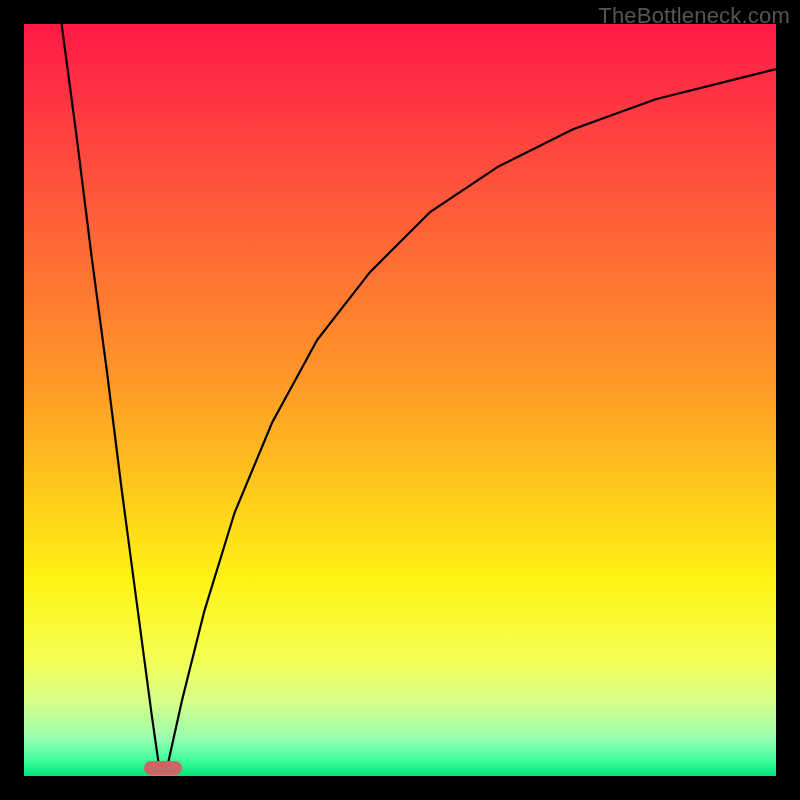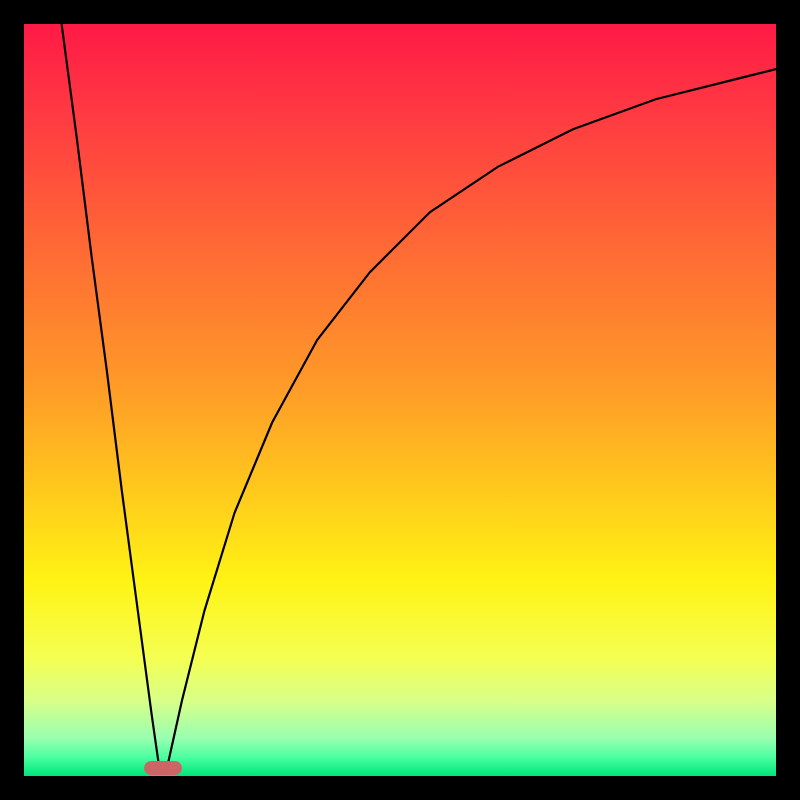--- a/index.html
+++ b/index.html
@@ -55,20 +55,21 @@
     font-size: 22px;
     font-weight: 500;
     letter-spacing: 0.2px;
   }
 </style>
 </head>
 <body>
 
 <div class="frame">
 
+  <div class="watermark">TheBottleneck.com</div>
 
   <div class="plot">
 
     <svg class="gradient" viewBox="0 0 100 100" preserveAspectRatio="none">
       <defs>
         <linearGradient id="bg" x1="0" y1="0" x2="0" y2="1">
             <stop offset="0%" stop-color="#ff1a46"></stop>
             <stop offset="12%" stop-color="#ff3a42"></stop>
             <stop offset="30%" stop-color="#ff6a35"></stop>
             <stop offset="48%" stop-color="#ff9a28"></stop>

